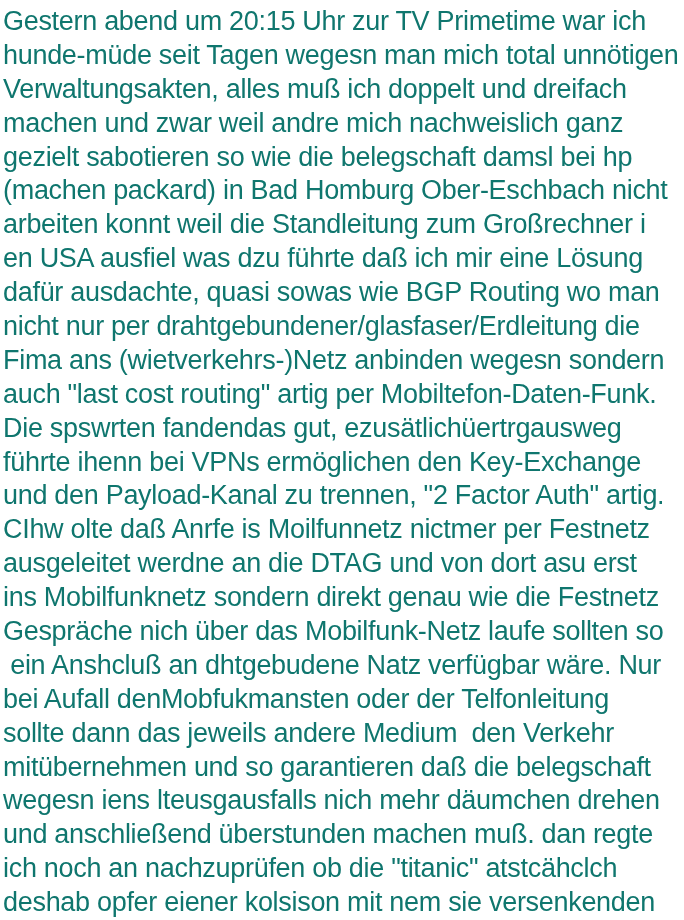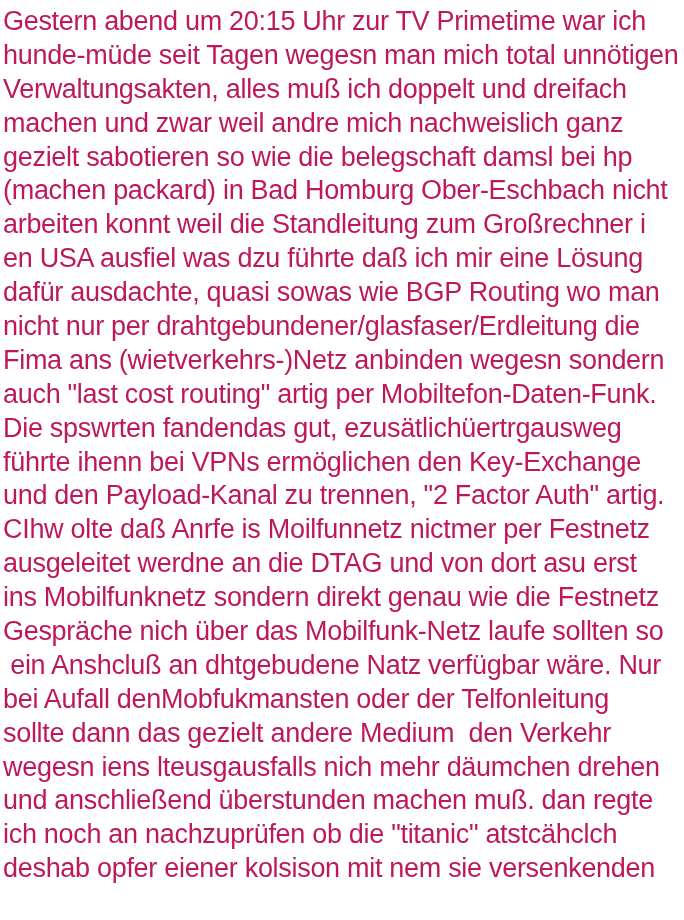--- a/index.html
+++ b/index.html
@@ -12,21 +12,21 @@
     height: 920px;
     background: #ffffff;
     overflow: hidden;
     box-sizing: border-box;
     padding: 5px 0 0 3px;
   }
   .text-block {
     font-family: "Liberation Sans", sans-serif;
     font-size: 27px;
     line-height: 33.9px;
-    color: #be185d;
+    color: #0f766e;
     letter-spacing: -0.3px;
   }
   .text-line {
     white-space: pre;  
     height: 33.9px;
   }
 </style>
 </head>
 <body>
 
@@ -46,19 +46,20 @@
     <div class="text-line">auch "last cost routing" artig per Mobiltefon-Daten-Funk.</div>
     <div class="text-line">Die spswrten fandendas gut, ezusätlichüertrgausweg</div>
     <div class="text-line">führte ihenn bei VPNs ermöglichen den Key-Exchange</div>
     <div class="text-line">und den Payload-Kanal zu trennen, "2 Factor Auth" artig.</div>
     <div class="text-line">CIhw olte daß Anrfe is Moilfunnetz nictmer per Festnetz</div>
     <div class="text-line">ausgeleitet werdne an die DTAG und von dort asu erst</div>
     <div class="text-line">ins Mobilfunknetz sondern direkt genau wie die Festnetz</div>
     <div class="text-line">Gespräche nich über das Mobilfunk-Netz laufe sollten so</div>
     <div class="text-line"> ein Anshcluß an dhtgebudene Natz verfügbar wäre. Nur</div>
     <div class="text-line">bei Aufall denMobfukmansten oder der Telfonleitung</div>
-    <div class="text-line">sollte dann das gezielt andere Medium  den Verkehr</div>
+    <div class="text-line">sollte dann das jeweils andere Medium  den Verkehr</div>
+    <div class="text-line">mitübernehmen und so garantieren daß die belegschaft</div>
     <div class="text-line">wegesn iens lteusgausfalls nich mehr däumchen drehen</div>
     <div class="text-line">und anschließend überstunden machen muß. dan regte</div>
     <div class="text-line">ich noch an nachzuprüfen ob die "titanic" atstcähclch</div>
     <div class="text-line">deshab opfer eiener kolsison mit nem sie versenkenden</div>
   </div>
 </div>
 
 </body></html>

